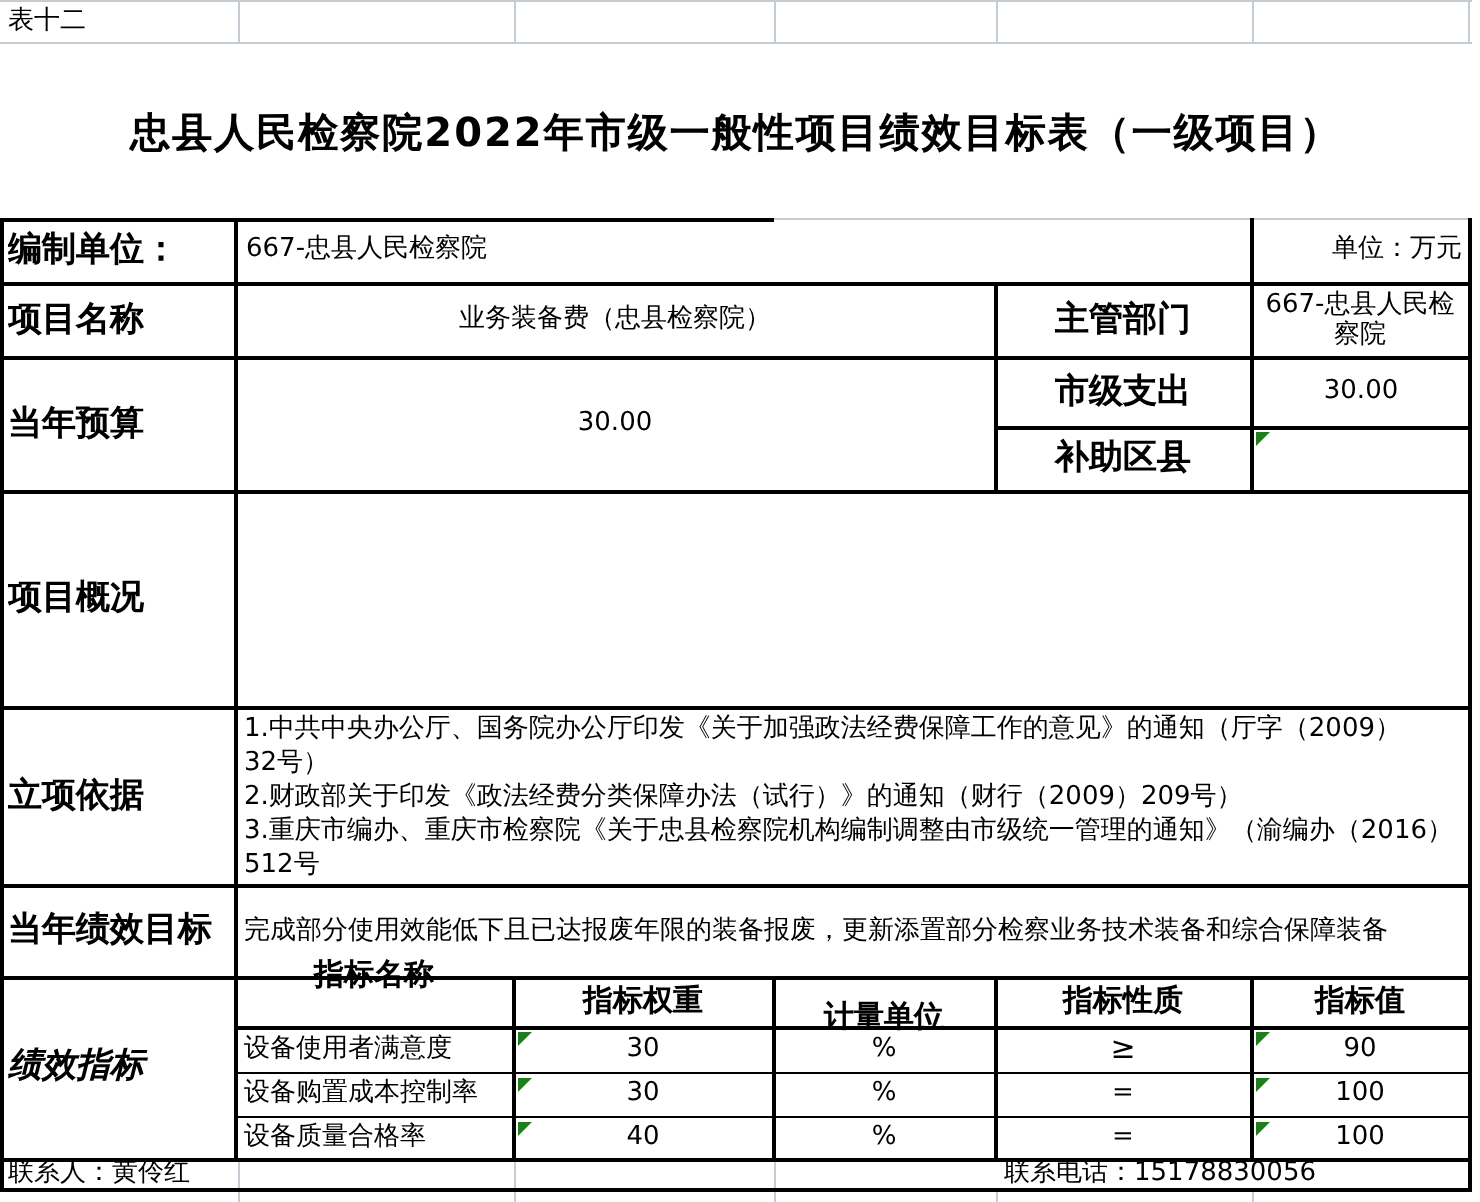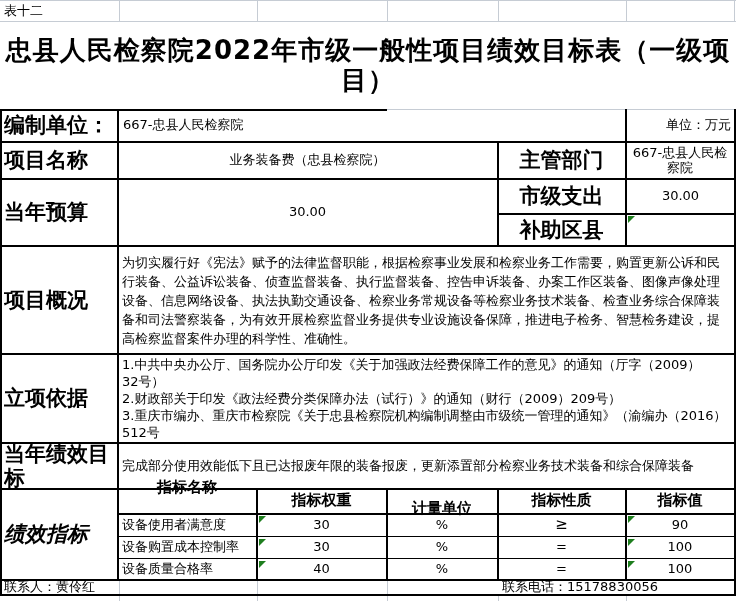--- a/index.html
+++ b/index.html
@@ -1,31 +1,31 @@
 <!DOCTYPE html>
 <html><head>
 <meta charset="utf-8">
 <style>
   html,body{margin:0;padding:0;background:#fff;}
   .sheet{position:relative;width:740px;height:601px;background:#ffffff;
          font-family:"DejaVu Sans",sans-serif;color:#000;overflow:hidden;}
   .cell{position:absolute;display:flex;align-items:center;font-size:13px;line-height:1.15;overflow:hidden;}
   .c{justify-content:center;text-align:center;}
   .r{justify-content:flex-end;text-align:center;}
-  .lab{font-size:21px;font-weight:bold;}
+  .lab{font-size:17px;font-weight:bold;text-align:center;}
   .hdr{font-size:15px;font-weight:bold;}
   .para{white-space:pre-line;align-items:center;}
   .hl{position:absolute;background:#000;height:2px;}
   .vl{position:absolute;background:#000;width:2px;}
   .th{position:absolute;background:#000;height:1px;}
   .gl{position:absolute;background:#c6ccd4;}
   .glh{height:1px;}
   .glv{width:1px;}
   .tri{position:absolute;width:0;height:0;border-top:7px solid #1e7e1e;border-right:7px solid transparent;}
-  .title{font-size:26px;font-weight:bold;letter-spacing:1px;}
+  .title{font-size:20px;font-weight:bold;letter-spacing:1px;}
 </style>
 </head>
 <body>
 
 <div class="sheet">
 
   <div class="gl glh" style="left:0;top:0;width:736px;"></div>
   <div class="gl glh" style="left:0;top:21px;width:736px;"></div>
   <div class="gl glv" style="left:119px;top:0;height:22px;"></div>
   <div class="gl glv" style="left:257px;top:0;height:22px;"></div>
@@ -83,25 +83,20 @@
 
   <div class="cell lab" style="left:4px;top:180px;width:110px;height:65px;">当年预算</div>
   <div class="cell c" style="left:118px;top:180px;width:379px;height:65px;">30.00</div>
   <div class="cell c lab" style="left:498px;top:180px;width:127px;height:33px;">市级支出</div>
   <div class="cell c" style="left:627px;top:180px;width:107px;height:33px;">30.00</div>
   <div class="cell c lab" style="left:498px;top:215px;width:127px;height:30px;">补助区县</div>
   <div class="cell c" style="left:627px;top:215px;width:107px;height:30px;"></div>
   <div class="tri" style="left:628px;top:216px;"></div>
 
   <div class="cell lab" style="left:4px;top:247px;width:110px;height:106px;">项目概况</div>
-  <div class="cell para" style="left:122px;top:247px;width:612px;height:106px;line-height:19px;">为切实履行好《宪法》赋予的法律监督职能，根据检察事业发展和检察业务工作需要，购置更新公诉和民
-行装备、公益诉讼装备、侦查监督装备、执行监督装备、控告申诉装备、办案工作区装备、图像声像处理
-设备、信息网络设备、执法执勤交通设备、检察业务常规设备等检察业务技术装备、检查业务综合保障装
-备和司法警察装备，为有效开展检察监督业务提供专业设施设备保障，推进电子检务、智慧检务建设，提
-高检察监督案件办理的科学性、准确性。</div>
 
   <div class="cell lab" style="left:4px;top:355px;width:110px;height:87px;">立项依据</div>
   <div class="cell para" style="left:122px;top:355px;width:612px;height:87px;line-height:17px;">1.中共中央办公厅、国务院办公厅印发《关于加强政法经费保障工作的意见》的通知（厅字（2009）
 32号）
 2.财政部关于印发《政法经费分类保障办法（试行）》的通知（财行（2009）209号）
 3.重庆市编办、重庆市检察院《关于忠县检察院机构编制调整由市级统一管理的通知》（渝编办（2016）
 512号</div>
 
   <div class="cell lab" style="left:4px;top:444px;width:112px;height:44px;">当年绩效目标</div>
   <div class="cell" style="left:122px;top:444px;width:612px;height:44px;">完成部分使用效能低下且已达报废年限的装备报废，更新添置部分检察业务技术装备和综合保障装备</div>

